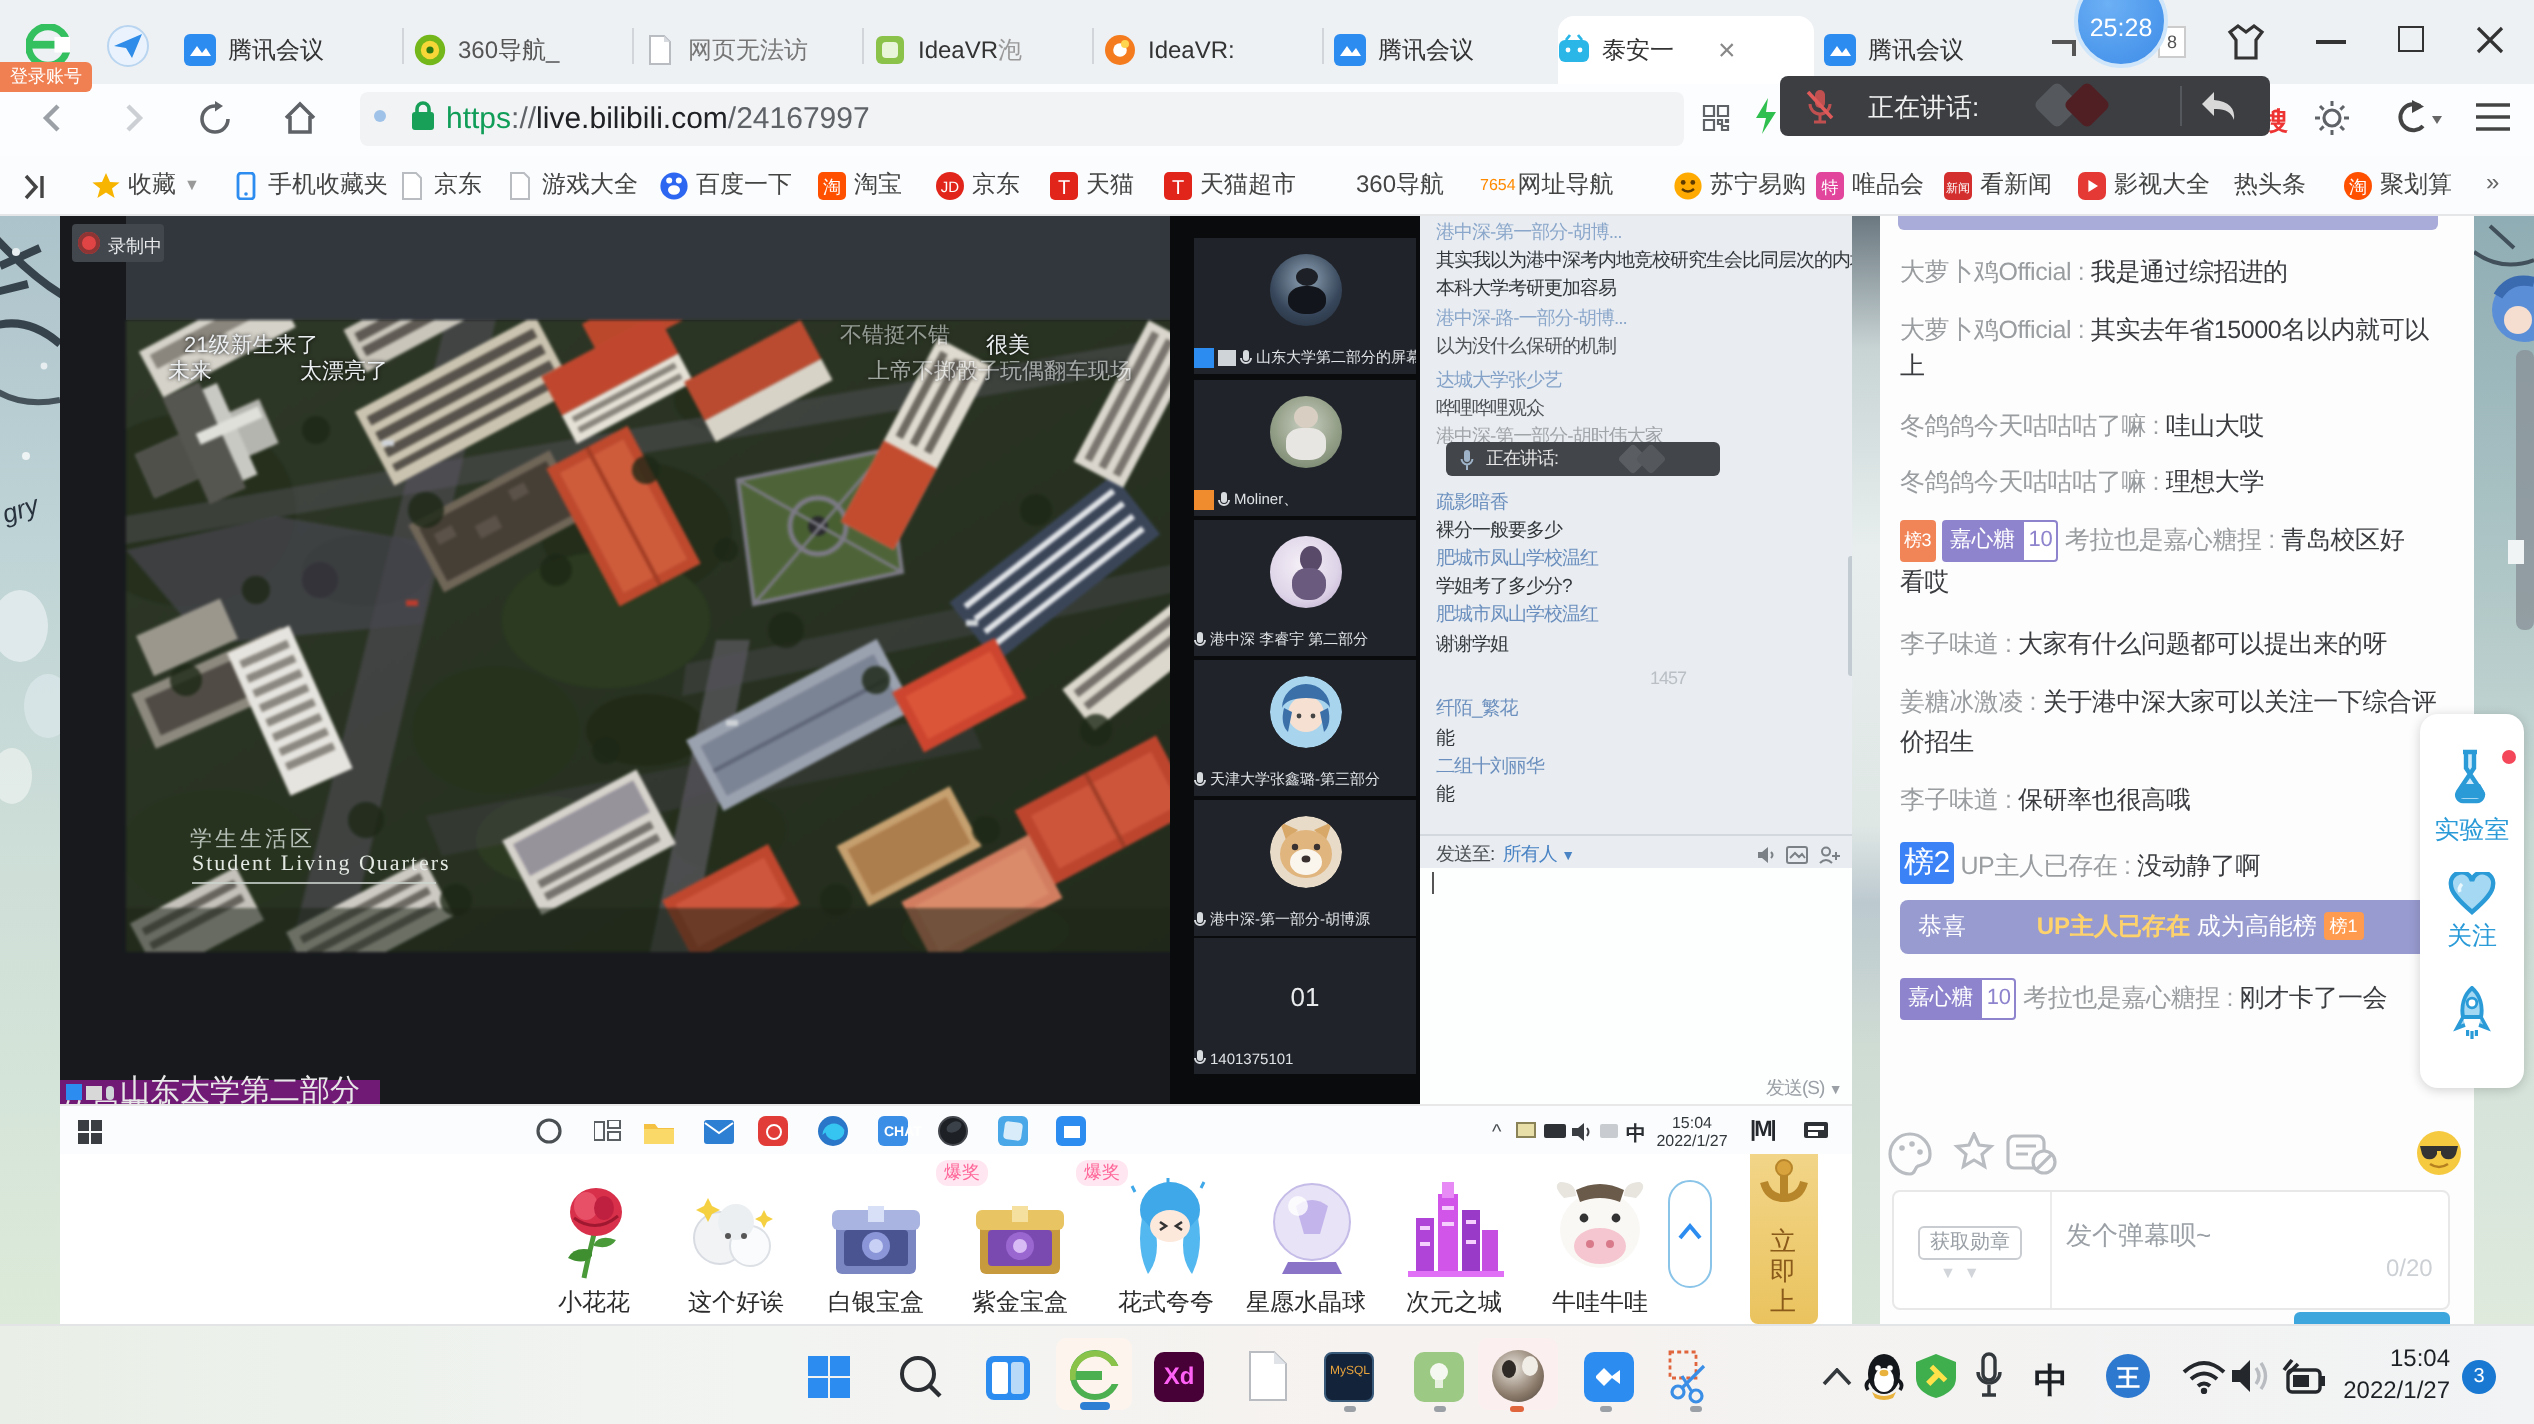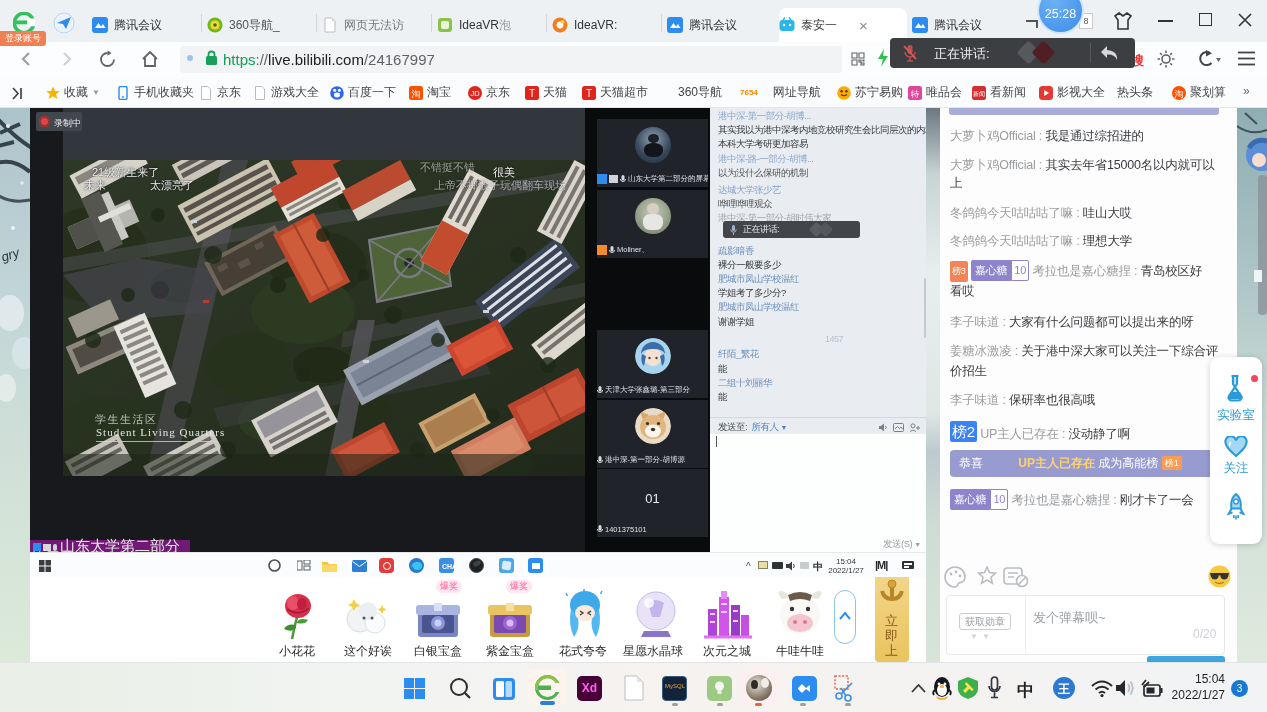--- a/index.html
+++ b/index.html
@@ -39,21 +39,21 @@
 .mu { position:absolute; left:8px; color:#6b8fbe; white-space:nowrap; }
 .mt { position:absolute; left:8px; color:#33383d; white-space:nowrap; }
 
 
 #sharebar { left:30px; top:540px; width:160px; height:12px; background:#701a75; color:#e8e8e8; font-size:15px; line-height:12px; }
 #vtaskbar { left:30px; top:552px; width:896px; height:25px; overflow:hidden; background:#fbfcfd; border-top:1px solid #e8e8e8; }
 
 
 #giftbar { left:30px; top:577px; width:896px; height:85px; background:#fff; }
 .glabel { position:absolute; top:66px; font-size:12px; color:#2b2b2b; width:80px; text-align:center; }
-.bj { position:absolute; top:3px; font-size:9px; color:#ff6699; background:#ffe6f0; border-radius:6px; padding:0px 4px; height:13px; line-height:13px; }
+.bj { position:absolute; top:3px; font-size:9px; color:#ff6699; background:#ffe6f0; border-radius:6px; padding:0px 4px; height:13px; line-height:13px;margin-left:32px; }
 
 
 #bchat { left:940px; top:108px; width:297px; height:554px; background:#fdfdfd; overflow:hidden; font-size:13px; }
 .cmsg { position:absolute; left:10px; white-space:nowrap; color:#3a3c40; line-height:19px; font-size:12.5px; letter-spacing:-0.2px; }
 .cu { color:#9a9da0; }
 .banner { position:absolute; left:10px; width:269px; height:27px; background:#989bd0; border-radius:4px; color:#fff; line-height:27px; padding-left:9px; font-size:12px; }
 .banner b { color:#ffd36b; font-weight:bold;margin-left:32px; }
 .bdg1 { display:inline-block; background:#ff9b4e; color:#fff; font-size:9px; border-radius:2px; padding:0 3px; height:14px; line-height:14px; vertical-align:1px; }
 
 
@@ -226,21 +226,21 @@
       </svg>京东</div>
   <div class="bm" style="left:525px"><svg class="bicon" viewBox="0 0 14 14">
         <rect width="14" height="14" rx="2.5" fill="#e1251b"></rect>
         <text x="7" y="11" font-size="10" fill="#fff" text-anchor="middle">T</text>
       </svg>天猫</div>
   <div class="bm" style="left:582px"><svg class="bicon" viewBox="0 0 14 14">
         <rect width="14" height="14" rx="2.5" fill="#e1251b"></rect>
         <text x="7" y="11" font-size="10" fill="#fff" text-anchor="middle">T</text>
       </svg>天猫超市</div>
   <div class="bm" style="left:678px">360导航</div>
-  <div class="bm" style="left:740px"><span style="color:#ff8a00;font-size:8px;font-weight:bold;margin-right:15px">7654</span>网址导航</div>
+  <div class="bm" style="left:740px"><span style="color:#ff8a00;font-size:8px;font-weight:normal;margin-right:1px">7654</span>网址导航</div>
   <div class="bm" style="left:837px"><svg class="bicon" viewBox="0 0 14 14">
         <circle cx="7" cy="7" r="6.8" fill="#ffaa00"></circle>
         <circle cx="4.6" cy="5.2" r="1.2" fill="#5c3a00"></circle>
         <circle cx="9.4" cy="5.2" r="1.2" fill="#5c3a00"></circle>
         <path d="M4 8.5 Q7 11 10 8.5" stroke="#5c3a00" stroke-width="1.2" fill="none"></path>
       </svg>苏宁易购</div>
   <div class="bm" style="left:908px"><svg class="bicon" viewBox="0 0 14 14">
         <rect width="14" height="14" rx="2.5" fill="#e1459c"></rect>
         <text x="7" y="10.5" font-size="8.5" fill="#fff" text-anchor="middle">特</text>
       </svg>唯品会</div>
@@ -557,20 +557,30 @@
     </div>
     <div class="ptile" style="top:82px">
       <div class="pav" style="background:radial-gradient(circle at 50% 40%,#c9cfc2,#95a089 55%,#6b7a62)">
           <div style="position:absolute;left:12px;top:5px;width:12px;height:11px;border-radius:50%;background:#d8cfc2"></div>
           <div style="position:absolute;left:8px;top:16px;width:20px;height:16px;border-radius:40%;background:#e8e6e2"></div>
         </div>
       <div class="plabel"><span style="display:inline-block;width:10px;height:10px;background:#f08c2d;margin-right:2px"></span><svg width="6" height="9" viewBox="0 0 6 9" style="margin-right:2px">
             <rect x="1.5" y="0" width="3" height="5.5" rx="1.5" fill="#d8dbde"></rect>
             <path d="M0.5 4 a2.5 2.5 0 0 0 5 0" fill="none" stroke="#d8dbde"></path>
           </svg>Moliner、</div>
+    </div>
+    <div class="ptile" style="top:152px">
+      <div class="pav" style="background:radial-gradient(circle at 45% 40%,#f5f0f7,#ded4e8 60%,#b0a0c4)">
+          <div style="position:absolute;left:15px;top:5px;width:11px;height:13px;border-radius:50%;background:#5a4a6a"></div>
+          <div style="position:absolute;left:11px;top:16px;width:17px;height:16px;border-radius:45%;background:#6a5a7e"></div>
+        </div>
+      <div class="plabel"><svg width="6" height="9" viewBox="0 0 6 9" style="margin-right:2px">
+            <rect x="1.5" y="0" width="3" height="5.5" rx="1.5" fill="#d8dbde"></rect>
+            <path d="M0.5 4 a2.5 2.5 0 0 0 5 0" fill="none" stroke="#d8dbde"></path>
+          </svg>港中深 李睿宇 第二部分</div>
     </div>
     <div class="ptile" style="top:222px">
       <svg class="pav" viewBox="0 0 36 36">
           <circle cx="18" cy="18" r="18" fill="#a8d4ee"></circle>
           <circle cx="18" cy="19" r="9" fill="#f5e0d2"></circle>
           <path d="M6 16 a12 12 0 0 1 24 0 q-2 -5 -12 -5 q-10 0 -12 5 Z" fill="#3a6fa8"></path>
           <path d="M7 16 q-2 8 2 12 l2 -10 M29 16 q2 8 -2 12 l-2 -10" fill="#3a6fa8"></path>
           <circle cx="14.5" cy="20" r="1.2" fill="#444"></circle>
           <circle cx="21.5" cy="20" r="1.2" fill="#444"></circle>
         </svg>

